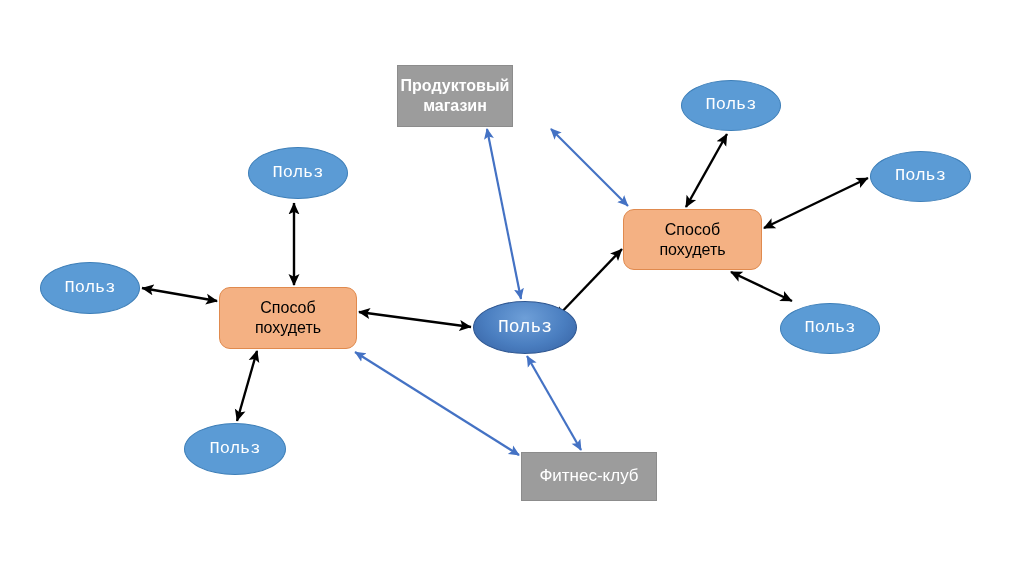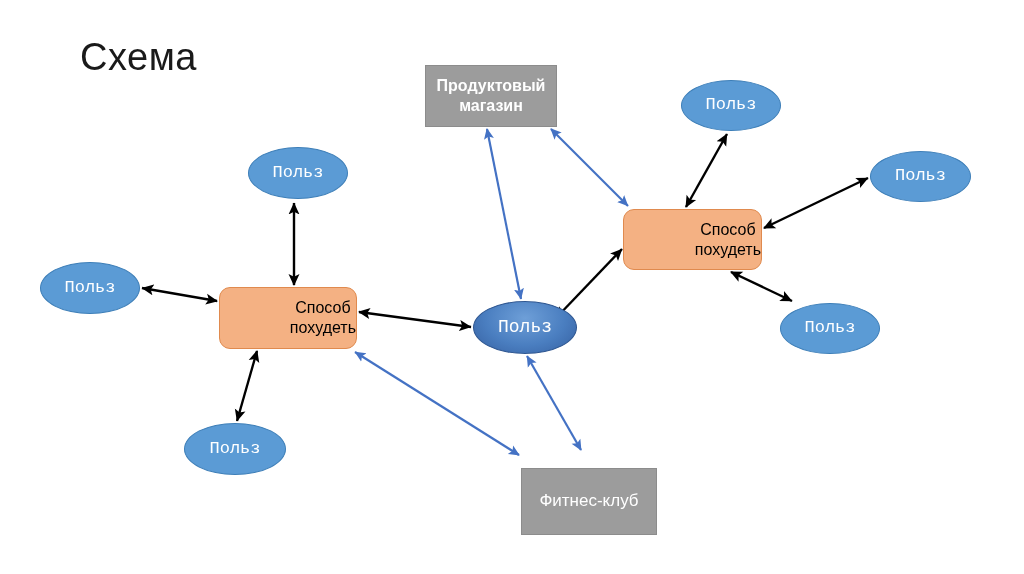--- a/index.html
+++ b/index.html
@@ -48,21 +48,20 @@
     white-space: pre-line;
     line-height: 1.22;
   }
   
   .node.process {
     background: #F4B183;
     border: 1px solid #E08A4E;
     border-radius: 11px;
     color: #000000;
     font-size: 16px;
-    justify-content: flex-end;
   }
   
   .node.place {
     background: #9C9C9C;
     border: 1px solid #8C8C8C;
     color: #ffffff;
     font-size: 16px;
     font-weight: bold;
   }
   .node.place.plain {
@@ -82,21 +81,20 @@
     background: radial-gradient(ellipse at 50% 32%, #6E9FD8 0%, #4A7EC0 55%, #355FA0 100%);
     border: 1px solid #2F5791;
     font-size: 18px;
   }
 </style>
 </head>
 <body>
 
 <div id="canvas">
 
-  <div id="page-title">Схема</div>
 
   <svg id="edges" viewBox="0 0 1024 574" xmlns="http://www.w3.org/2000/svg">
       <defs>
         <marker id="arw-0-start" viewBox="0 0 10 10" refX="0.8" refY="5" markerWidth="5.2" markerHeight="5.2" orient="auto" markerUnits="strokeWidth">
           <path d="M9.6,0.6 L0,5 L9.6,9.4 L7.5,5 Z" fill="#000000"></path>
         </marker>
         <marker id="arw-0-end" viewBox="0 0 10 10" refX="9.2" refY="5" markerWidth="5.2" markerHeight="5.2" orient="auto" markerUnits="strokeWidth">
           <path d="M0,0.6 L9.6,5 L0,9.4 L2.1,5 Z" fill="#000000"></path>
         </marker>
         <marker id="arw-1-start" viewBox="0 0 10 10" refX="0.8" refY="5" markerWidth="5.2" markerHeight="5.2" orient="auto" markerUnits="strokeWidth">
@@ -114,25 +112,25 @@
       <line x1="686" y1="207" x2="727" y2="134" stroke="#000000" stroke-width="2.4" marker-start="url(#arw-0-start)" marker-end="url(#arw-0-end)"></line>
       <line x1="764" y1="228" x2="868" y2="178" stroke="#000000" stroke-width="2.4" marker-start="url(#arw-0-start)" marker-end="url(#arw-0-end)"></line>
       <line x1="731" y1="272" x2="792" y2="301" stroke="#000000" stroke-width="2.4" marker-start="url(#arw-0-start)" marker-end="url(#arw-0-end)"></line>
       <line x1="487" y1="129" x2="521" y2="299" stroke="#4472C4" stroke-width="2.2" marker-start="url(#arw-1-start)" marker-end="url(#arw-1-end)"></line>
       <line x1="551" y1="129" x2="628" y2="206" stroke="#4472C4" stroke-width="2.2" marker-start="url(#arw-1-start)" marker-end="url(#arw-1-end)"></line>
       <line x1="519" y1="455" x2="355" y2="352" stroke="#4472C4" stroke-width="2.2" marker-start="url(#arw-1-start)" marker-end="url(#arw-1-end)"></line>
       <line x1="581" y1="450" x2="527" y2="356" stroke="#4472C4" stroke-width="2.2" marker-start="url(#arw-1-start)" marker-end="url(#arw-1-end)"></line>
     </svg>
 
   <div id="node-layer">
-      <div class="node place" style="left: 425px; top: 65px; width: 132px; height: 62px;">
+      <div class="node place" style="left: 397px; top: 65px; width: 116px; height: 62px;">
         <span class="node-label">Продуктовый
 магазин</span>
       </div>
-      <div class="node place plain" style="left: 521px; top: 452px; width: 136px; height: 67px; margin-top: 16px;">
+      <div class="node place plain" style="left: 521px; top: 452px; width: 136px; height: 49px;">
         <span class="node-label">Фитнес-клуб</span>
       </div>
       <div class="node process" style="left: 219px; top: 287px; width: 138px; height: 62px;">
         <span class="node-label">Способ
 похудеть</span>
       </div>
       <div class="node process" style="left: 623px; top: 209px; width: 139px; height: 61px;">
         <span class="node-label">Способ
 похудеть</span>
       </div>

